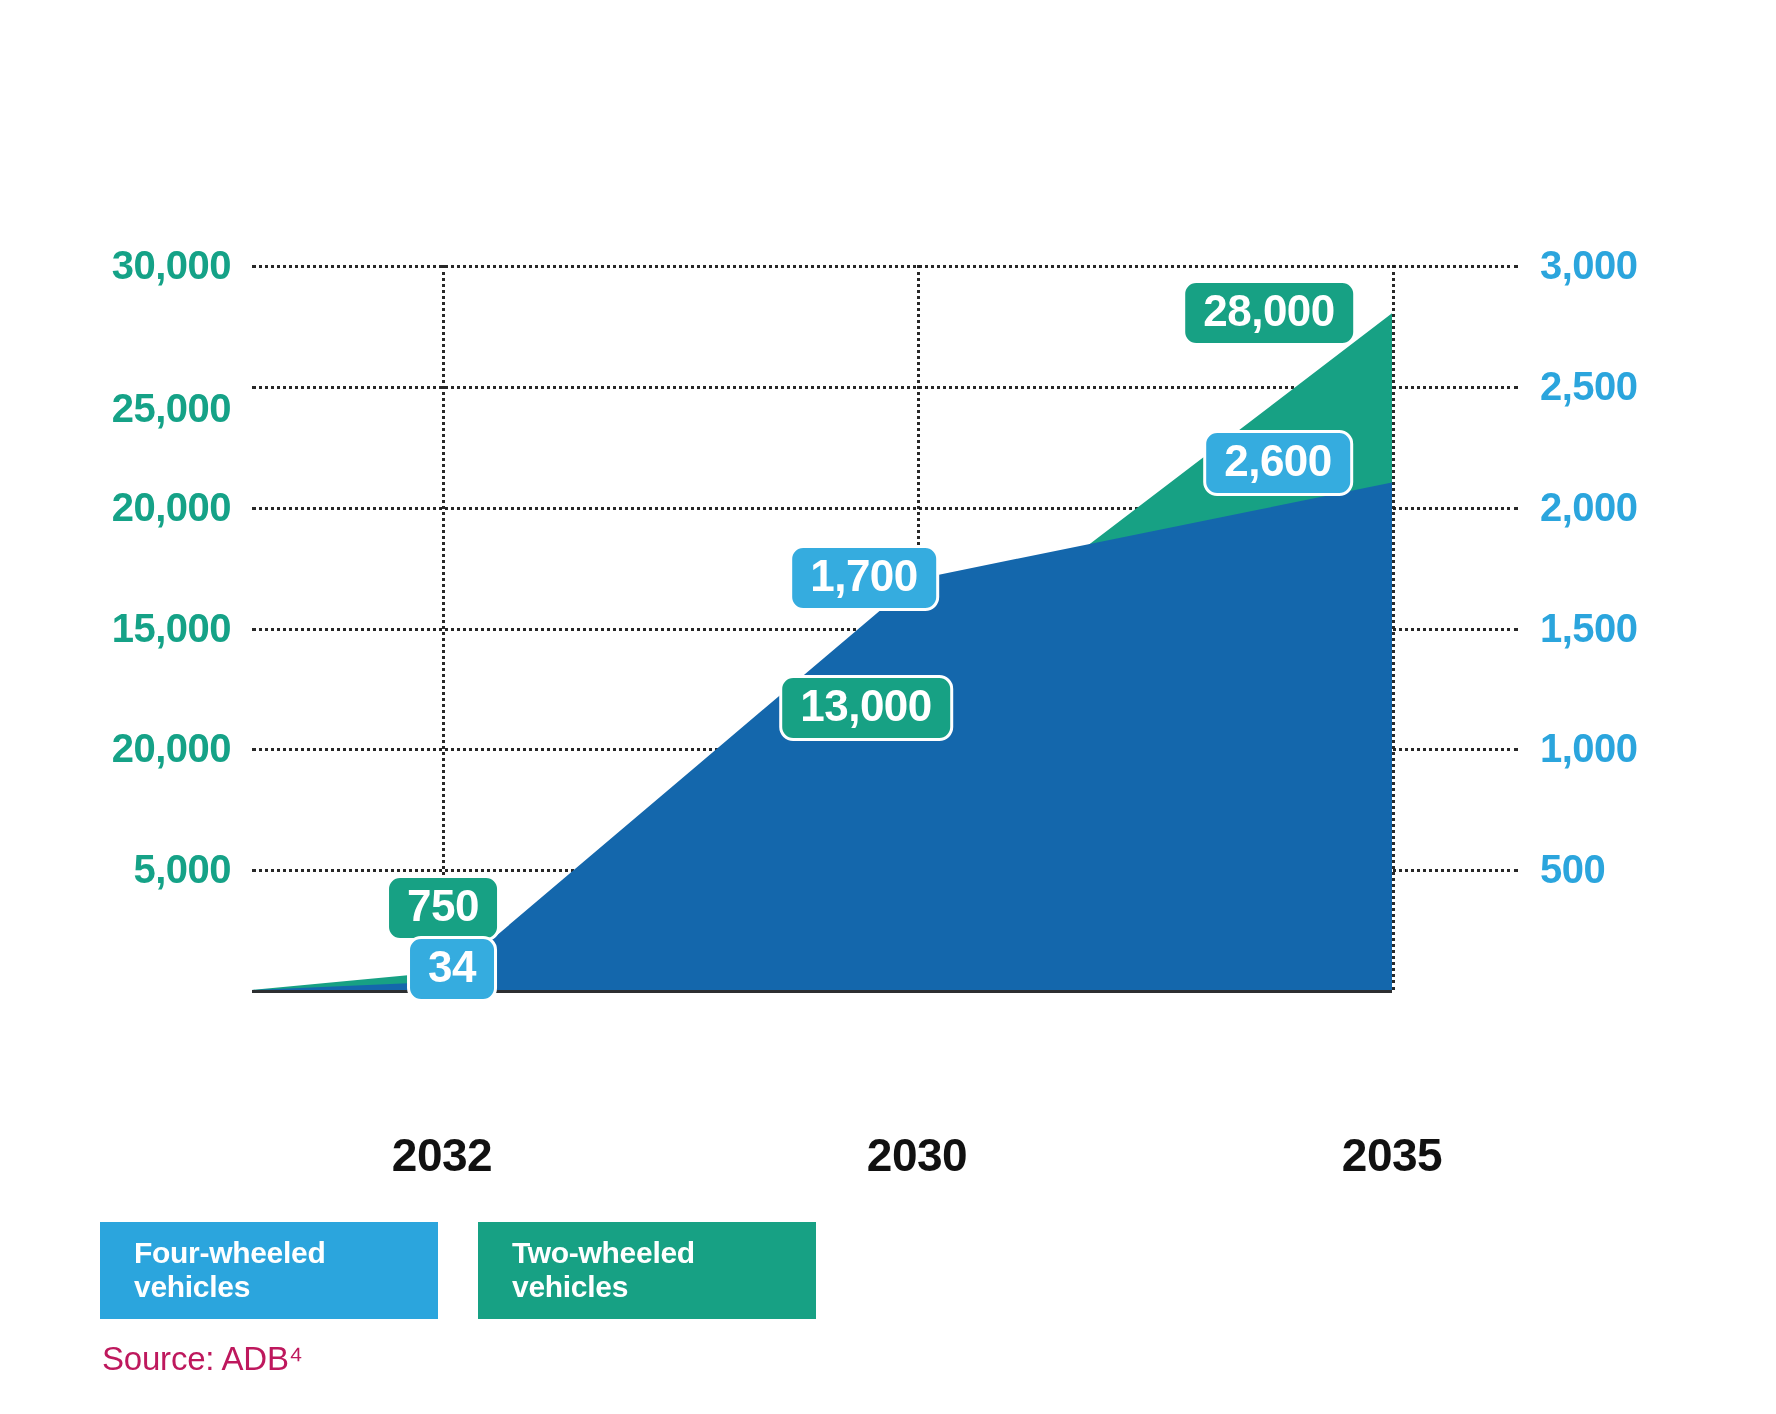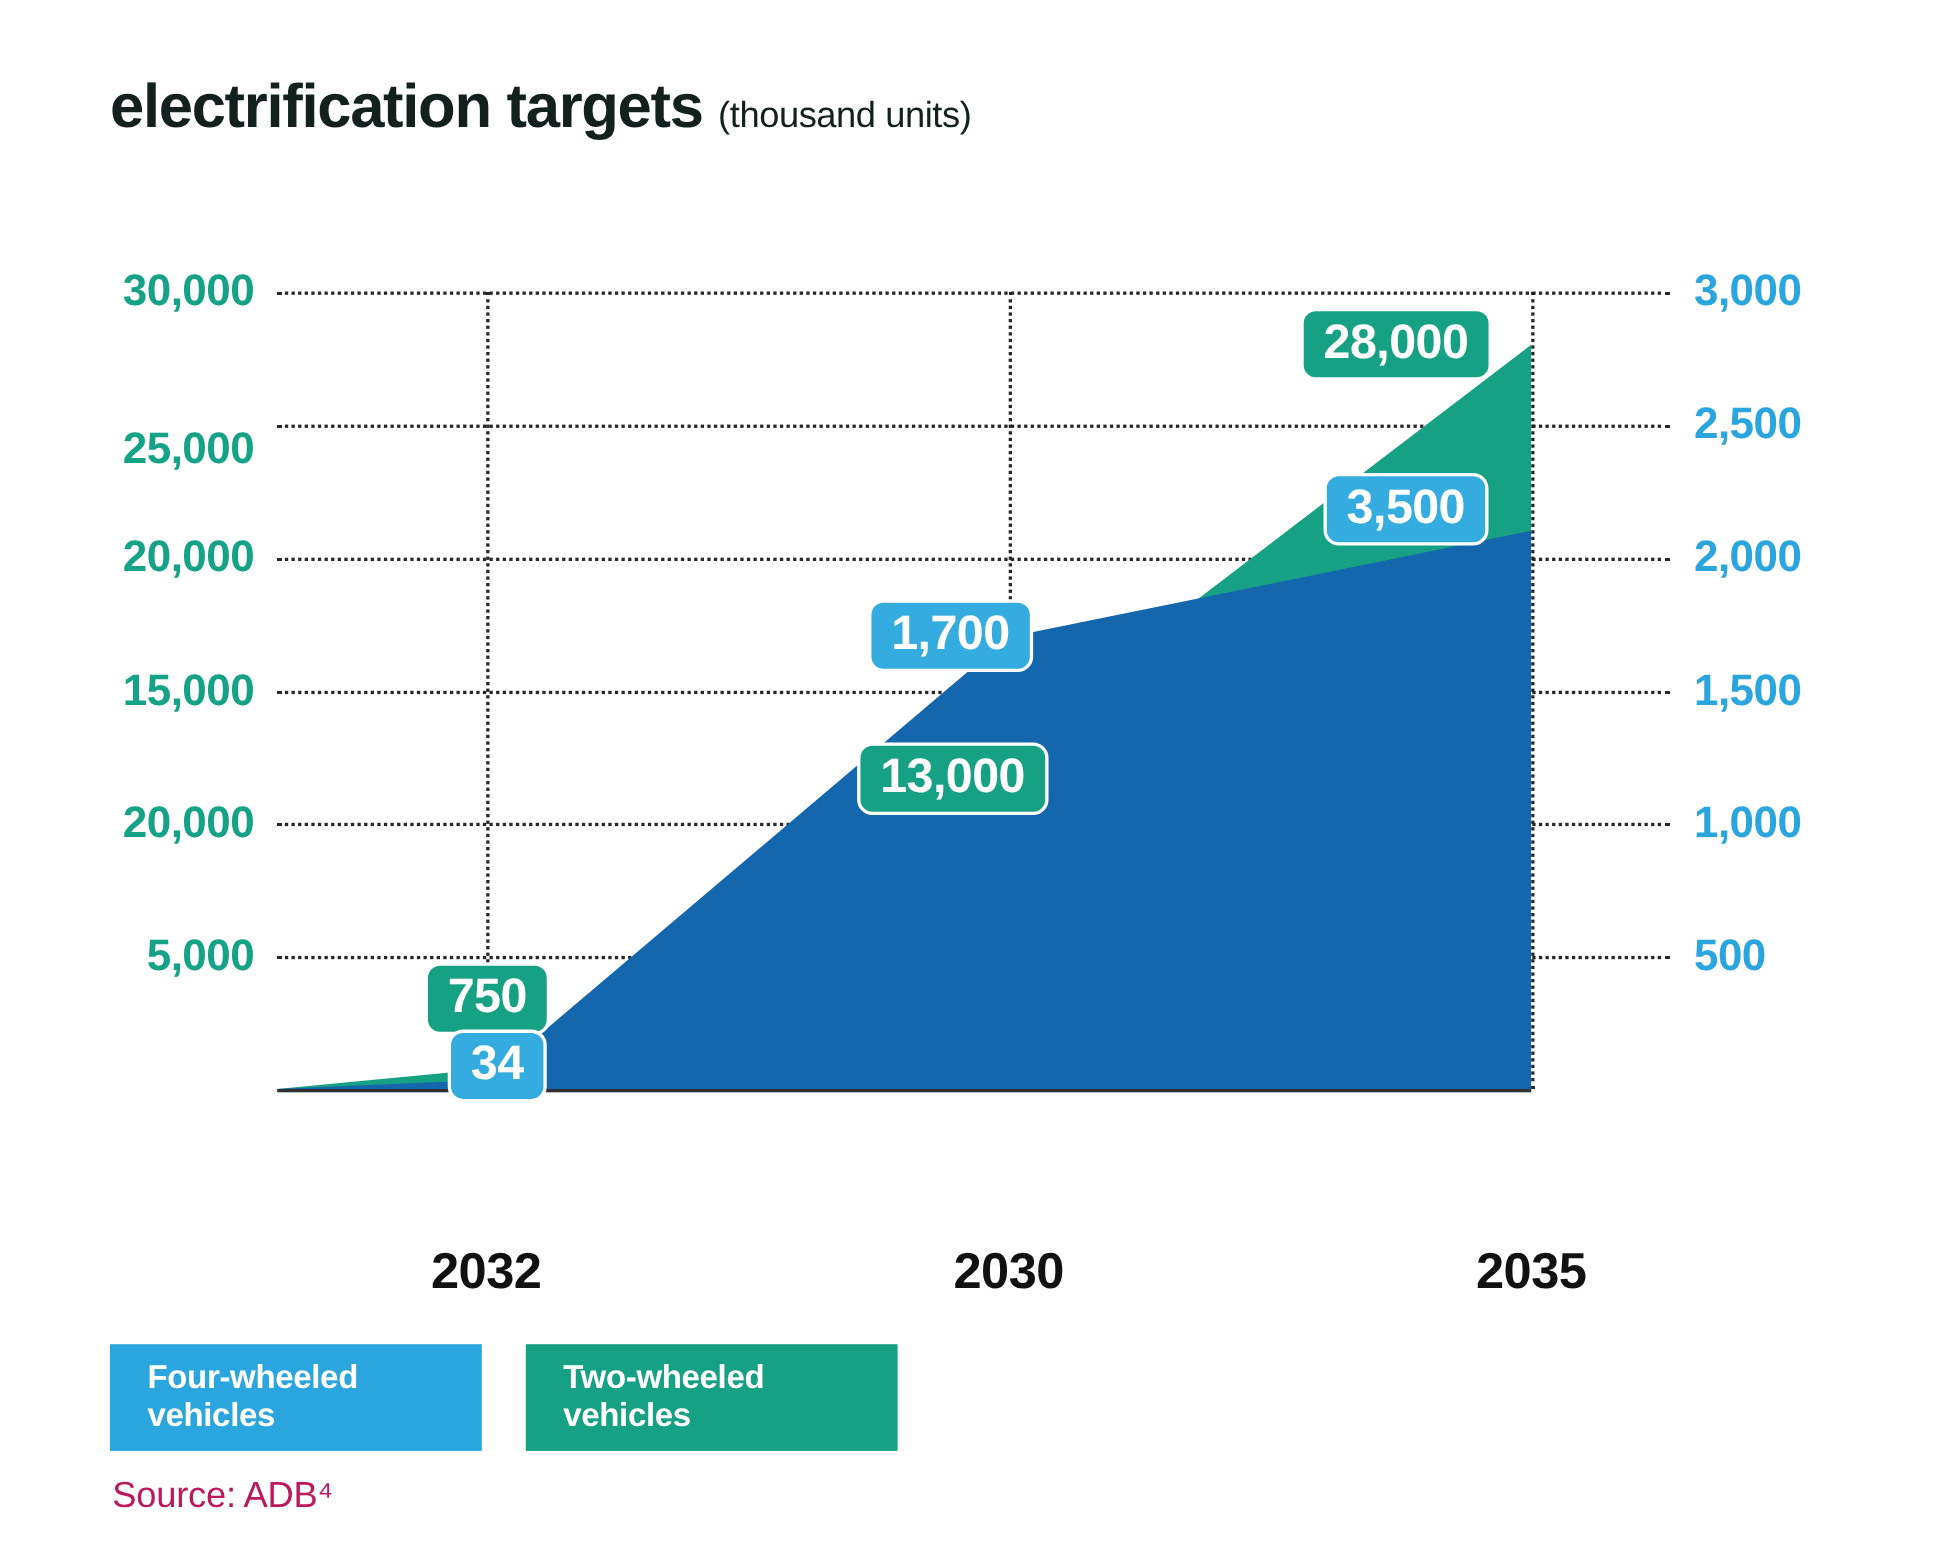--- a/index.html
+++ b/index.html
@@ -149,21 +149,20 @@
     letter-spacing:-0.2px;
     white-space:nowrap;
   }
 </style>
 </head>
 <body>
 
 <div id="root">
 
   <div class="title-block">
-    <div class="title-line"><span>electrification targets</span><span class="title-sub">(thousand units)</span></div>
   </div>
 
   <div id="gridlayer">
       <div class="gridline" style="top: 869px;"></div>
       <div class="gridline" style="top: 748px;"></div>
       <div class="gridline" style="top: 628px;"></div>
       <div class="gridline" style="top: 507px;"></div>
       <div class="gridline" style="top: 386px;"></div>
       <div class="gridline" style="top: 265px;"></div>
       <div class="vgrid" style="left: 442px; top: 265px; height: 725px;"></div>
@@ -201,21 +200,21 @@
       <div class="xtick" style="left: 917px;">2030</div>
       <div class="xtick" style="left: 1392px;">2035</div>
     </div>
 
   <div id="dlabels">
       <div class="dlabel green" style="left: 443px; top: 908px;">750</div>
       <div class="dlabel blue" style="left: 452px; top: 969px;">34</div>
       <div class="dlabel blue" style="left: 864px; top: 578px;">1,700</div>
       <div class="dlabel green" style="left: 866px; top: 708px;">13,000</div>
       <div class="dlabel green" style="left: 1269px; top: 313px;">28,000</div>
-      <div class="dlabel blue" style="left: 1278px; top: 463px;">3,500</div>
+      <div class="dlabel blue" style="left: 1278px; top: 463px;">2,600</div>
     </div>
 
   <div class="legend">
     <div class="legend-item blue">
       <div>Four-wheeled</div>
       <div>vehicles</div>
     </div>
     <div class="legend-item green">
       <div>Two-wheeled</div>
       <div>vehicles</div>

